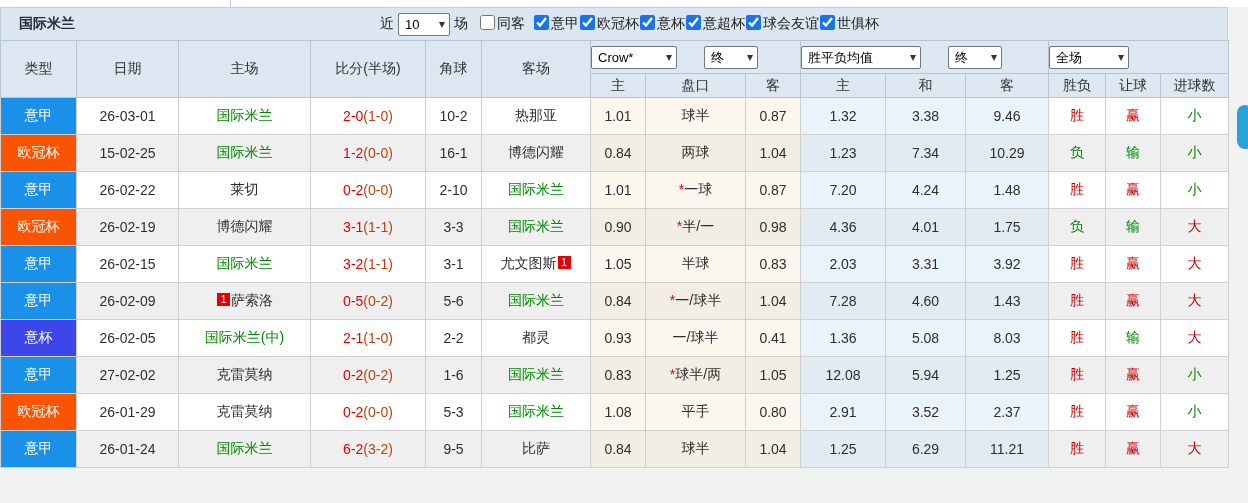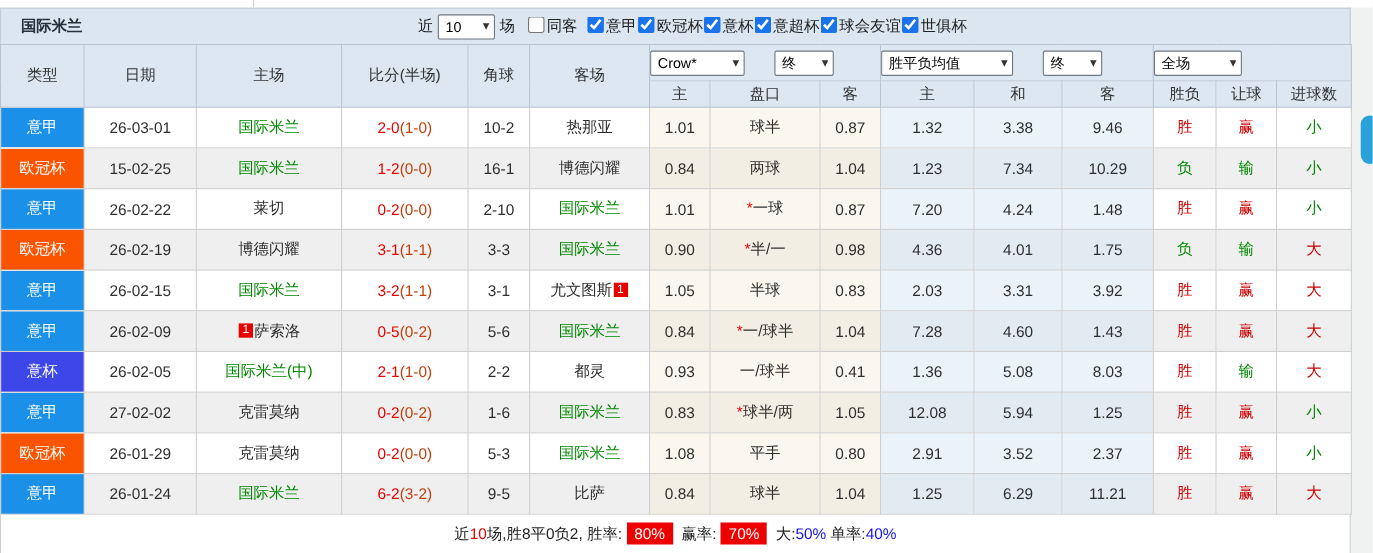--- a/index.html
+++ b/index.html
@@ -401,20 +401,17 @@
             <td class="blue">1.25</td>
             <td class="blue">6.29</td>
             <td class="blue">11.21</td>
             <td style="color: rgb(204, 0, 0);">胜</td>
             <td style="color: rgb(204, 0, 0);">赢</td>
             <td style="color: rgb(204, 0, 0);">大</td>
           </tr>
         </tbody>
     </table>
 
-    <div class="footer">
-      <span id="footer-text"><span class="f-plain">近</span><span class="f-red">10</span><span class="f-plain">场,胜8平0负2, 胜率:</span><span class="f-red-badge">80%</span><span class="f-plain"> 赢率:</span><span class="f-red-badge">70%</span><span class="f-plain"> 大:</span><span class="f-blue">50%</span><span class="f-plain"> 单率:</span><span class="f-blue">40%</span></span>
-    </div>
 
   </div>
 
   <div class="scroll-thumb"></div>
 </div>
 
 </body></html>

